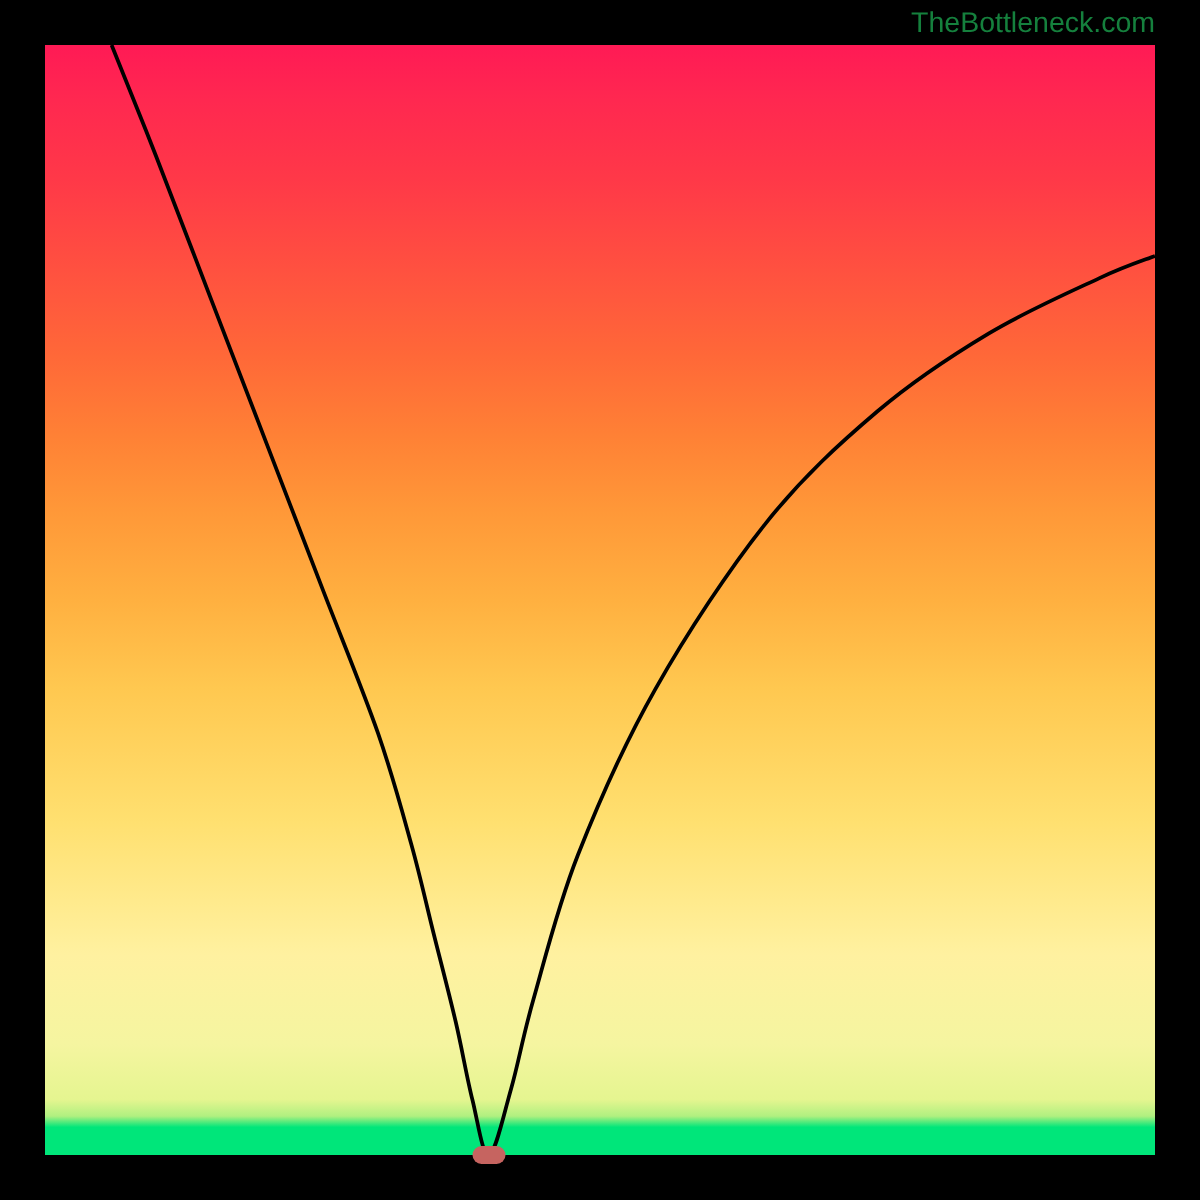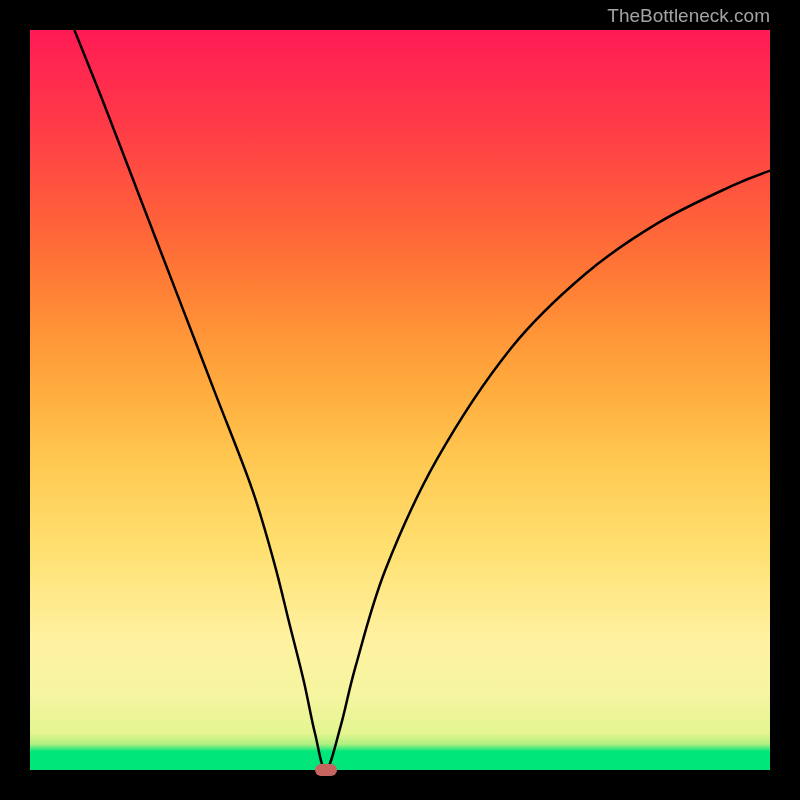--- a/index.html
+++ b/index.html
@@ -32,21 +32,21 @@
         #ff5040 80%,
         #ff3848 88%,
         #ff2850 95%,
         #ff1a55 100%
       );
     }
     .watermark {
       position: absolute;
       top: 5px;
       right: 30px;
-      color: #a3a3a3;
+      color: #15803d;
       font-size: 19px;
       font-family: Arial, sans-serif;
     }
     .curve-svg {
       position: absolute;
       top: 0;
       left: 0;
       width: 100%;
       height: 100%;
     }

